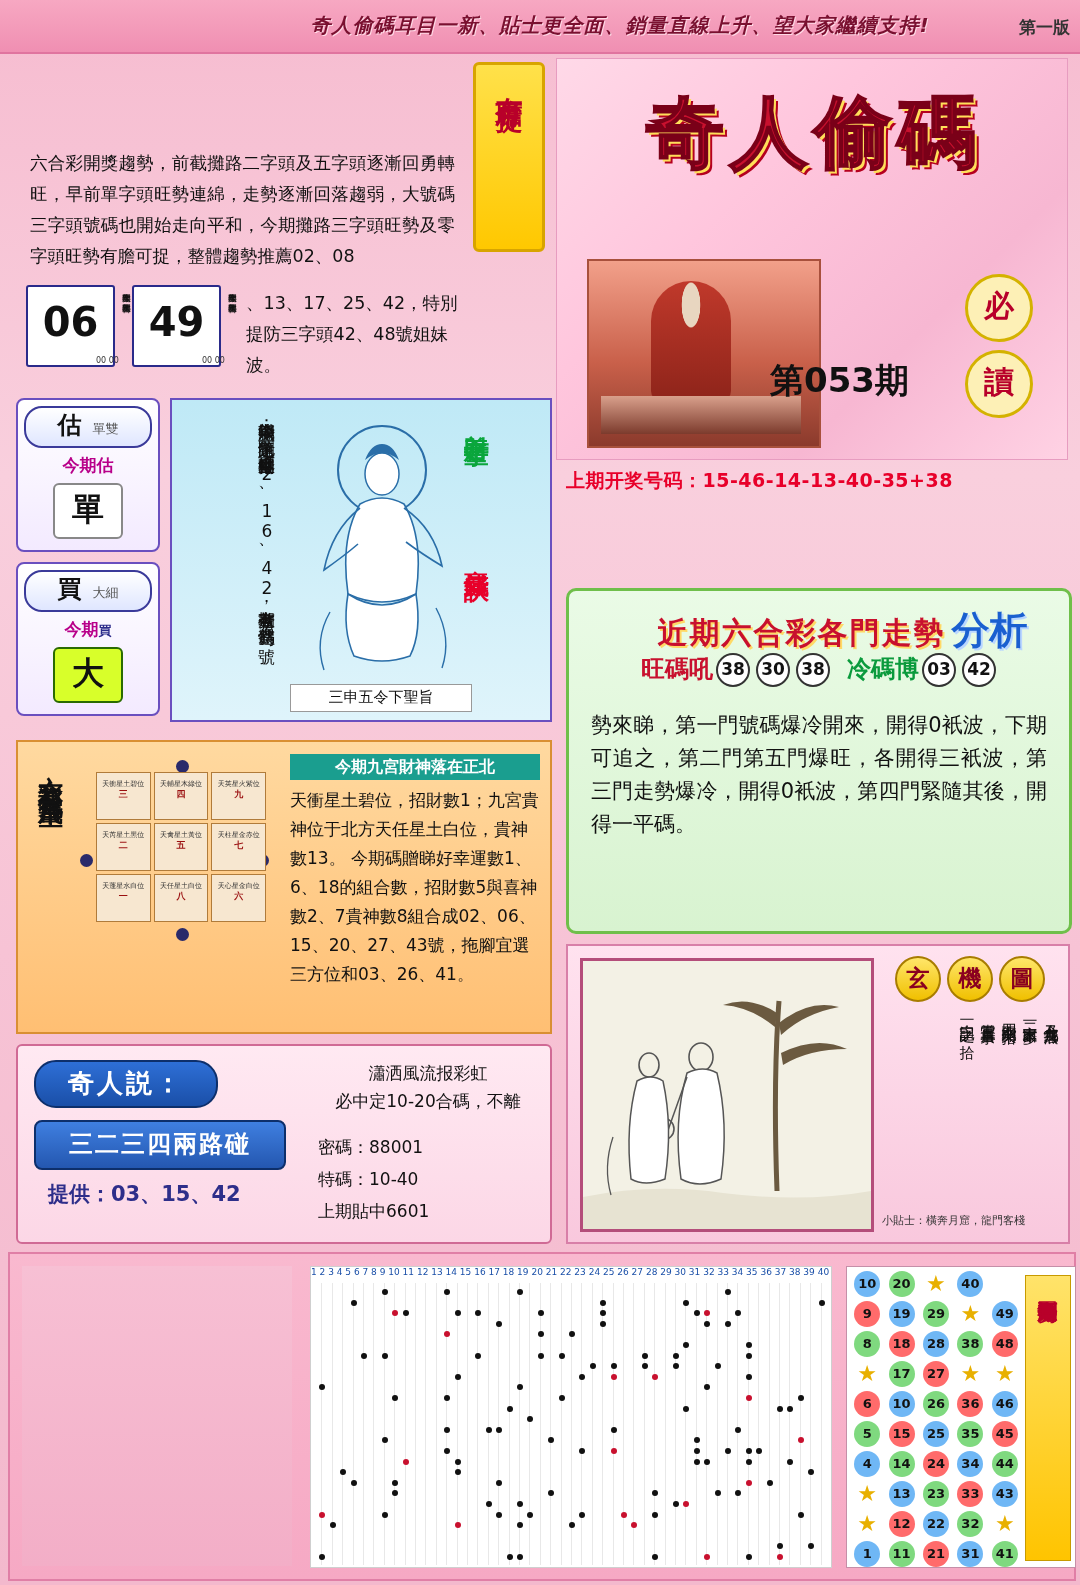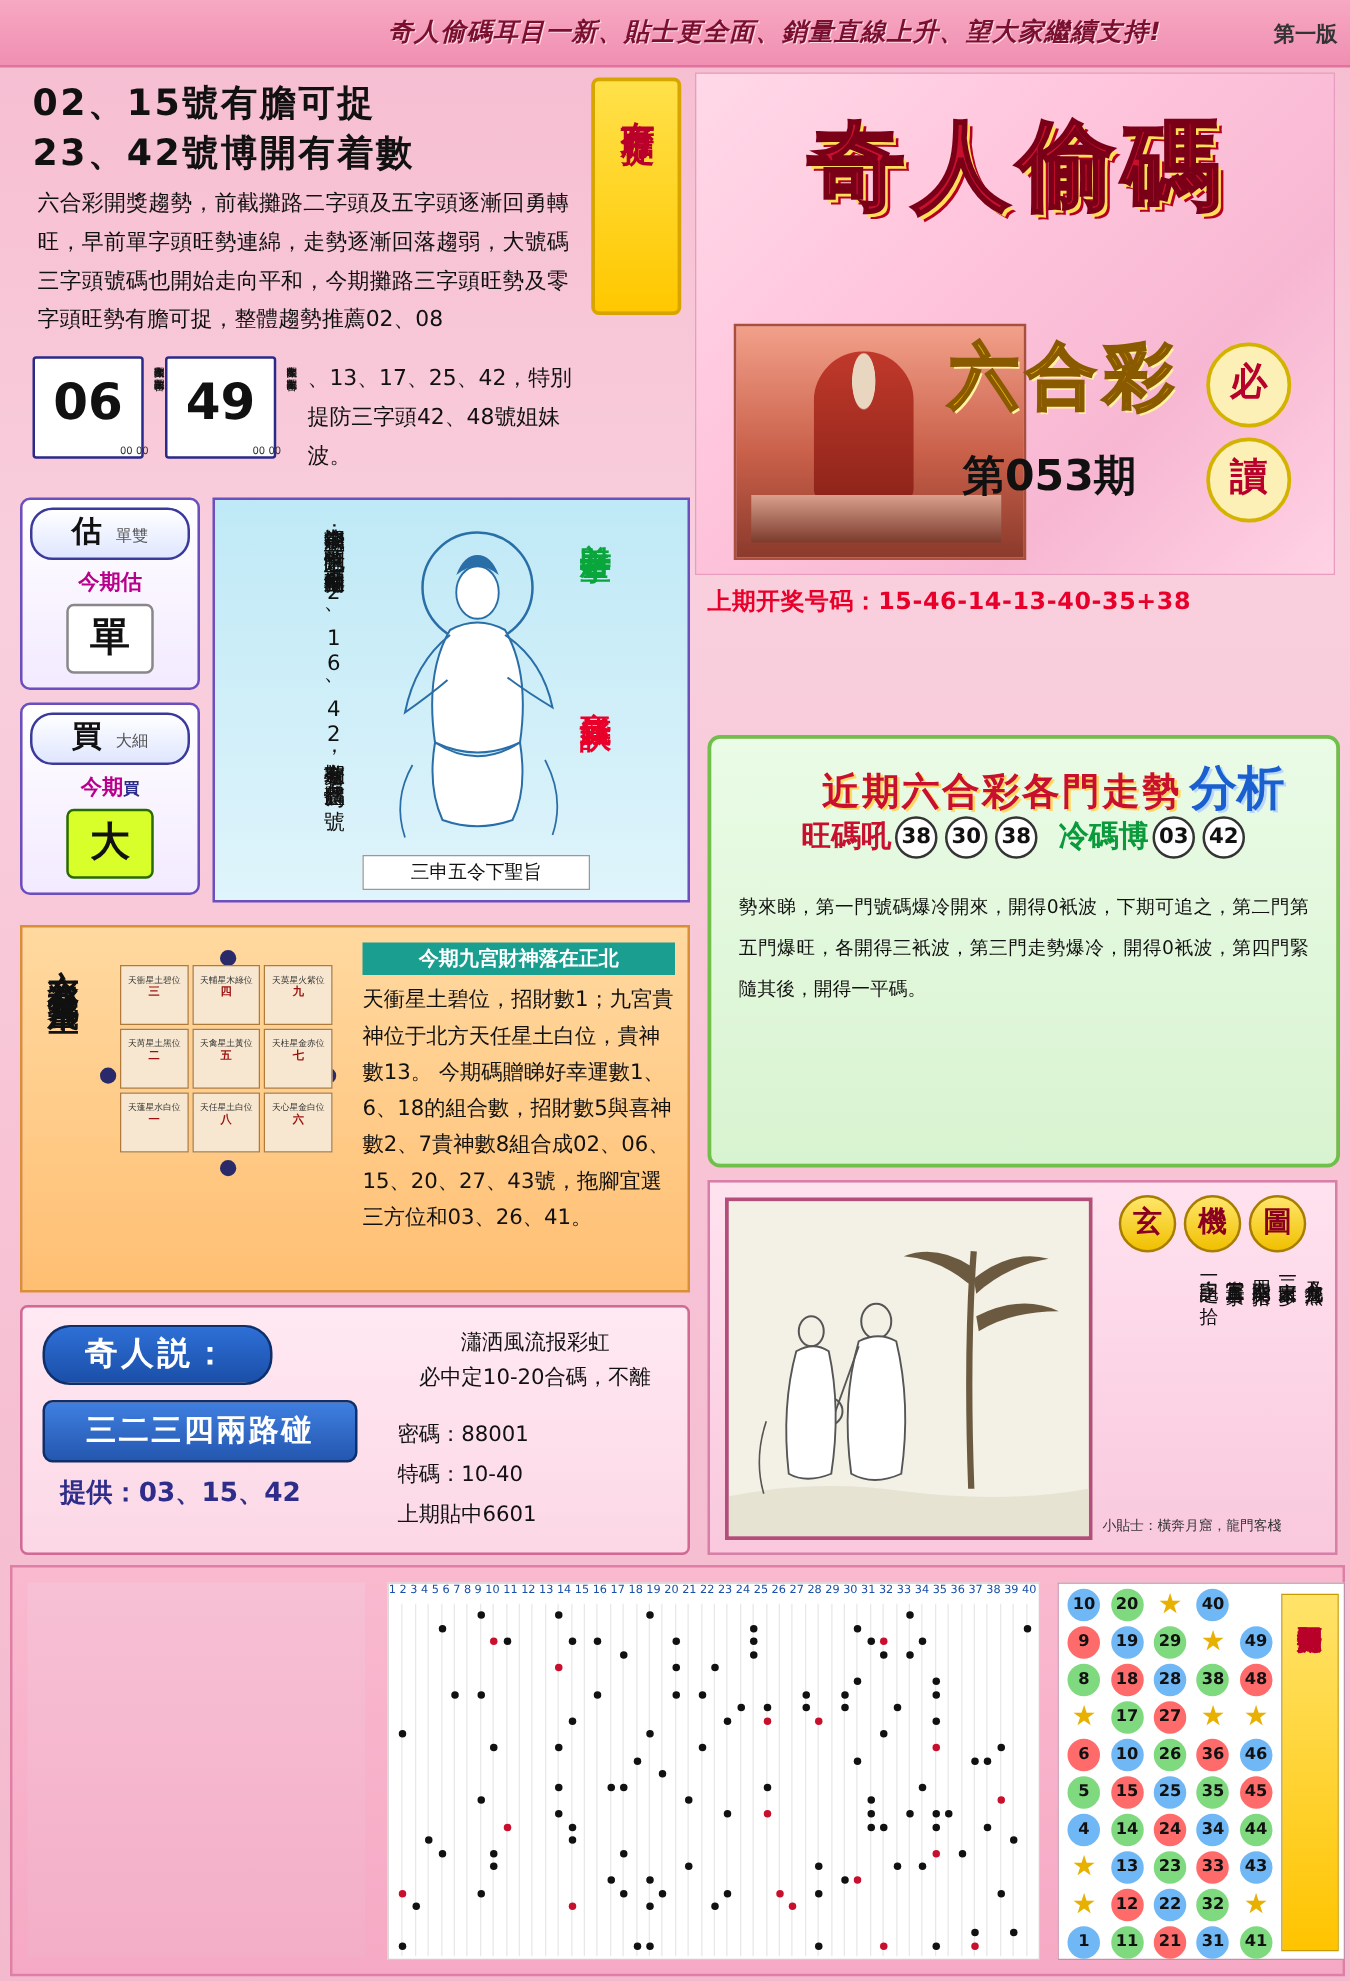--- a/index.html
+++ b/index.html
@@ -149,21 +149,21 @@
   .an-title .a{font-size:30px;font-weight:bold;color:#c8102e;letter-spacing:2px;
      text-shadow:2px 2px 0 #ffd966;margin-left:45px;}
   .an-title .b{font-size:38px;font-weight:bold;color:#1a5fd0;
      text-shadow:2px 2px 0 #b9d6ff;margin-left:6px;}
   .an-row{position:absolute;left:18px;top:62px;width:466px;text-align:center;font-size:24px;font-weight:bold;}
   .an-row .hot{color:#c8102e;}
   .an-row .cold{color:#0a9a3c;margin-left:14px;}
   .circ{display:inline-block;width:30px;height:30px;border-radius:50%;border:2px solid #333;
     background:#ffffff;color:#111;font-size:17px;line-height:28px;text-align:center;margin:0 3px;
     vertical-align:middle;font-weight:bold;}
-  .an-body{position:absolute;left:22px;top:118px;width:456px;font-size:15px;line-height:33px;color:#111;
+  .an-body{position:absolute;left:22px;top:118px;width:456px;font-size:21px;line-height:33px;color:#111;
     text-align:justify;}
 
   
   .xuanji{position:absolute;left:566px;top:944px;width:500px;height:296px;
     background:linear-gradient(180deg,#ffe2ef,#f9c8dd);border:2px solid #d87fa8;}
   .xj-pic{position:absolute;left:12px;top:12px;width:288px;height:268px;background:#f2f0e4;
     border:3px solid #b44d7a;overflow:hidden;}
   .xj-right{position:absolute;left:312px;top:10px;width:180px;height:276px;}
   .xj-head{position:absolute;left:0;top:0;width:180px;text-align:center;}
   .xj-head span{display:inline-block;width:42px;height:42px;border-radius:50%;
@@ -204,24 +204,20 @@
 </head>
 <body>
 
 <div class="page">
 
   <div class="banner">
     <div class="banner-text">奇人偷碼耳目一新、貼士更全面、銷量直線上升、望大家繼續支持!</div>
     <div class="banner-ver">第一版</div>
   </div>
 
-  <div class="headline">
-    <div class="hl1">02、15號有膽可捉</div>
-    <div class="hl2">23、42號博開有着數</div>
-  </div>
   <div class="para">六合彩開獎趨勢，前截攤路二字頭及五字頭逐漸回勇轉旺，早前單字頭旺勢連綿，走勢逐漸回落趨弱，大號碼三字頭號碼也開始走向平和，今期攤路三字頭旺勢及零字頭旺勢有膽可捉，整體趨勢推薦02、08</div>
 
   <div class="ballbox" id="ball1">
     <div class="num">06</div>
   </div>
   <div class="balllabel" id="bl1">今年開出次數 善年開出次數</div>
   <div class="ballzeros" id="bz1">00 00</div>
 
   <div class="ballbox" id="ball2">
     <div class="num">49</div>
@@ -234,21 +230,20 @@
   <div class="vert-badge">
     <span>有膽可捉</span>
   </div>
 
   <div class="masthead">
     <div class="mast-photo">
       <div class="figure"></div>
       <div class="base"></div>
     </div>
     <div class="mast-title">奇人偷碼</div>
-    <div class="mast-sub">六合彩</div>
     <div class="bidu">
       <div>必</div>
       <div>讀</div>
     </div>
   </div>
   <div class="issue">第053期</div>
   <div class="lastdraw">上期开奖号码：15-46-14-13-40-35+38</div>
 
   <div class="smallbox" id="box-gu">
     <div class="sb-head">

